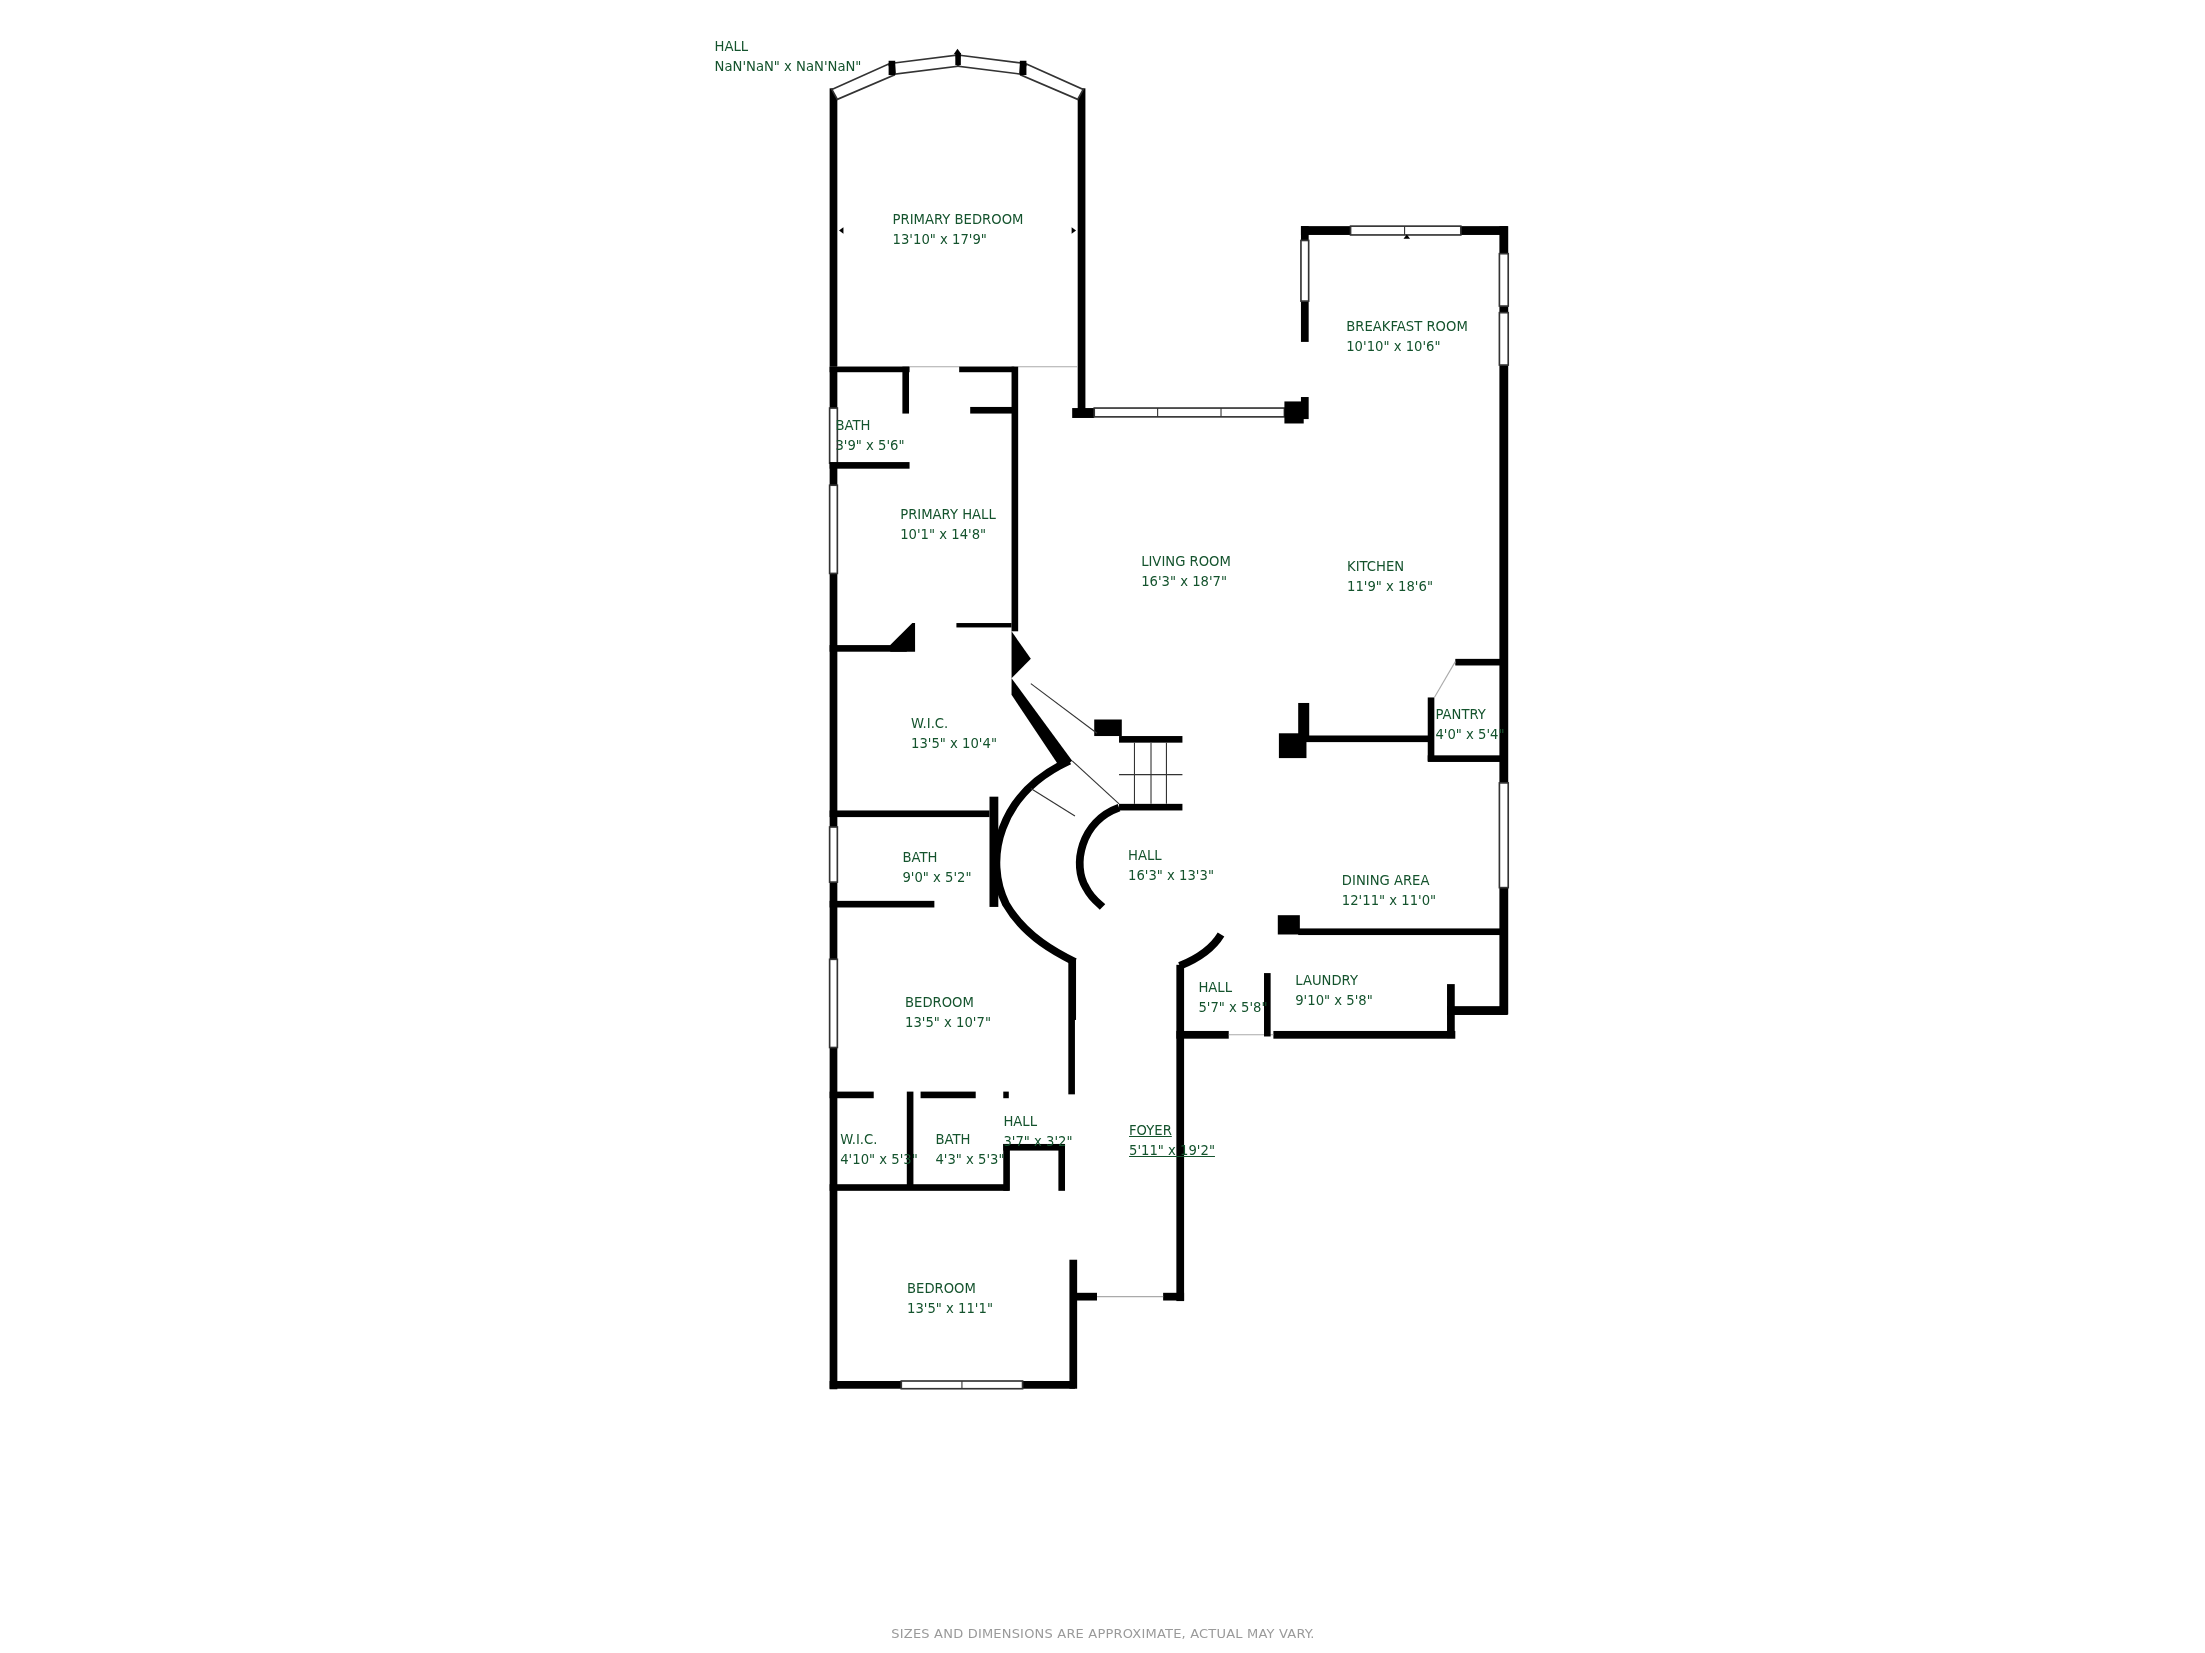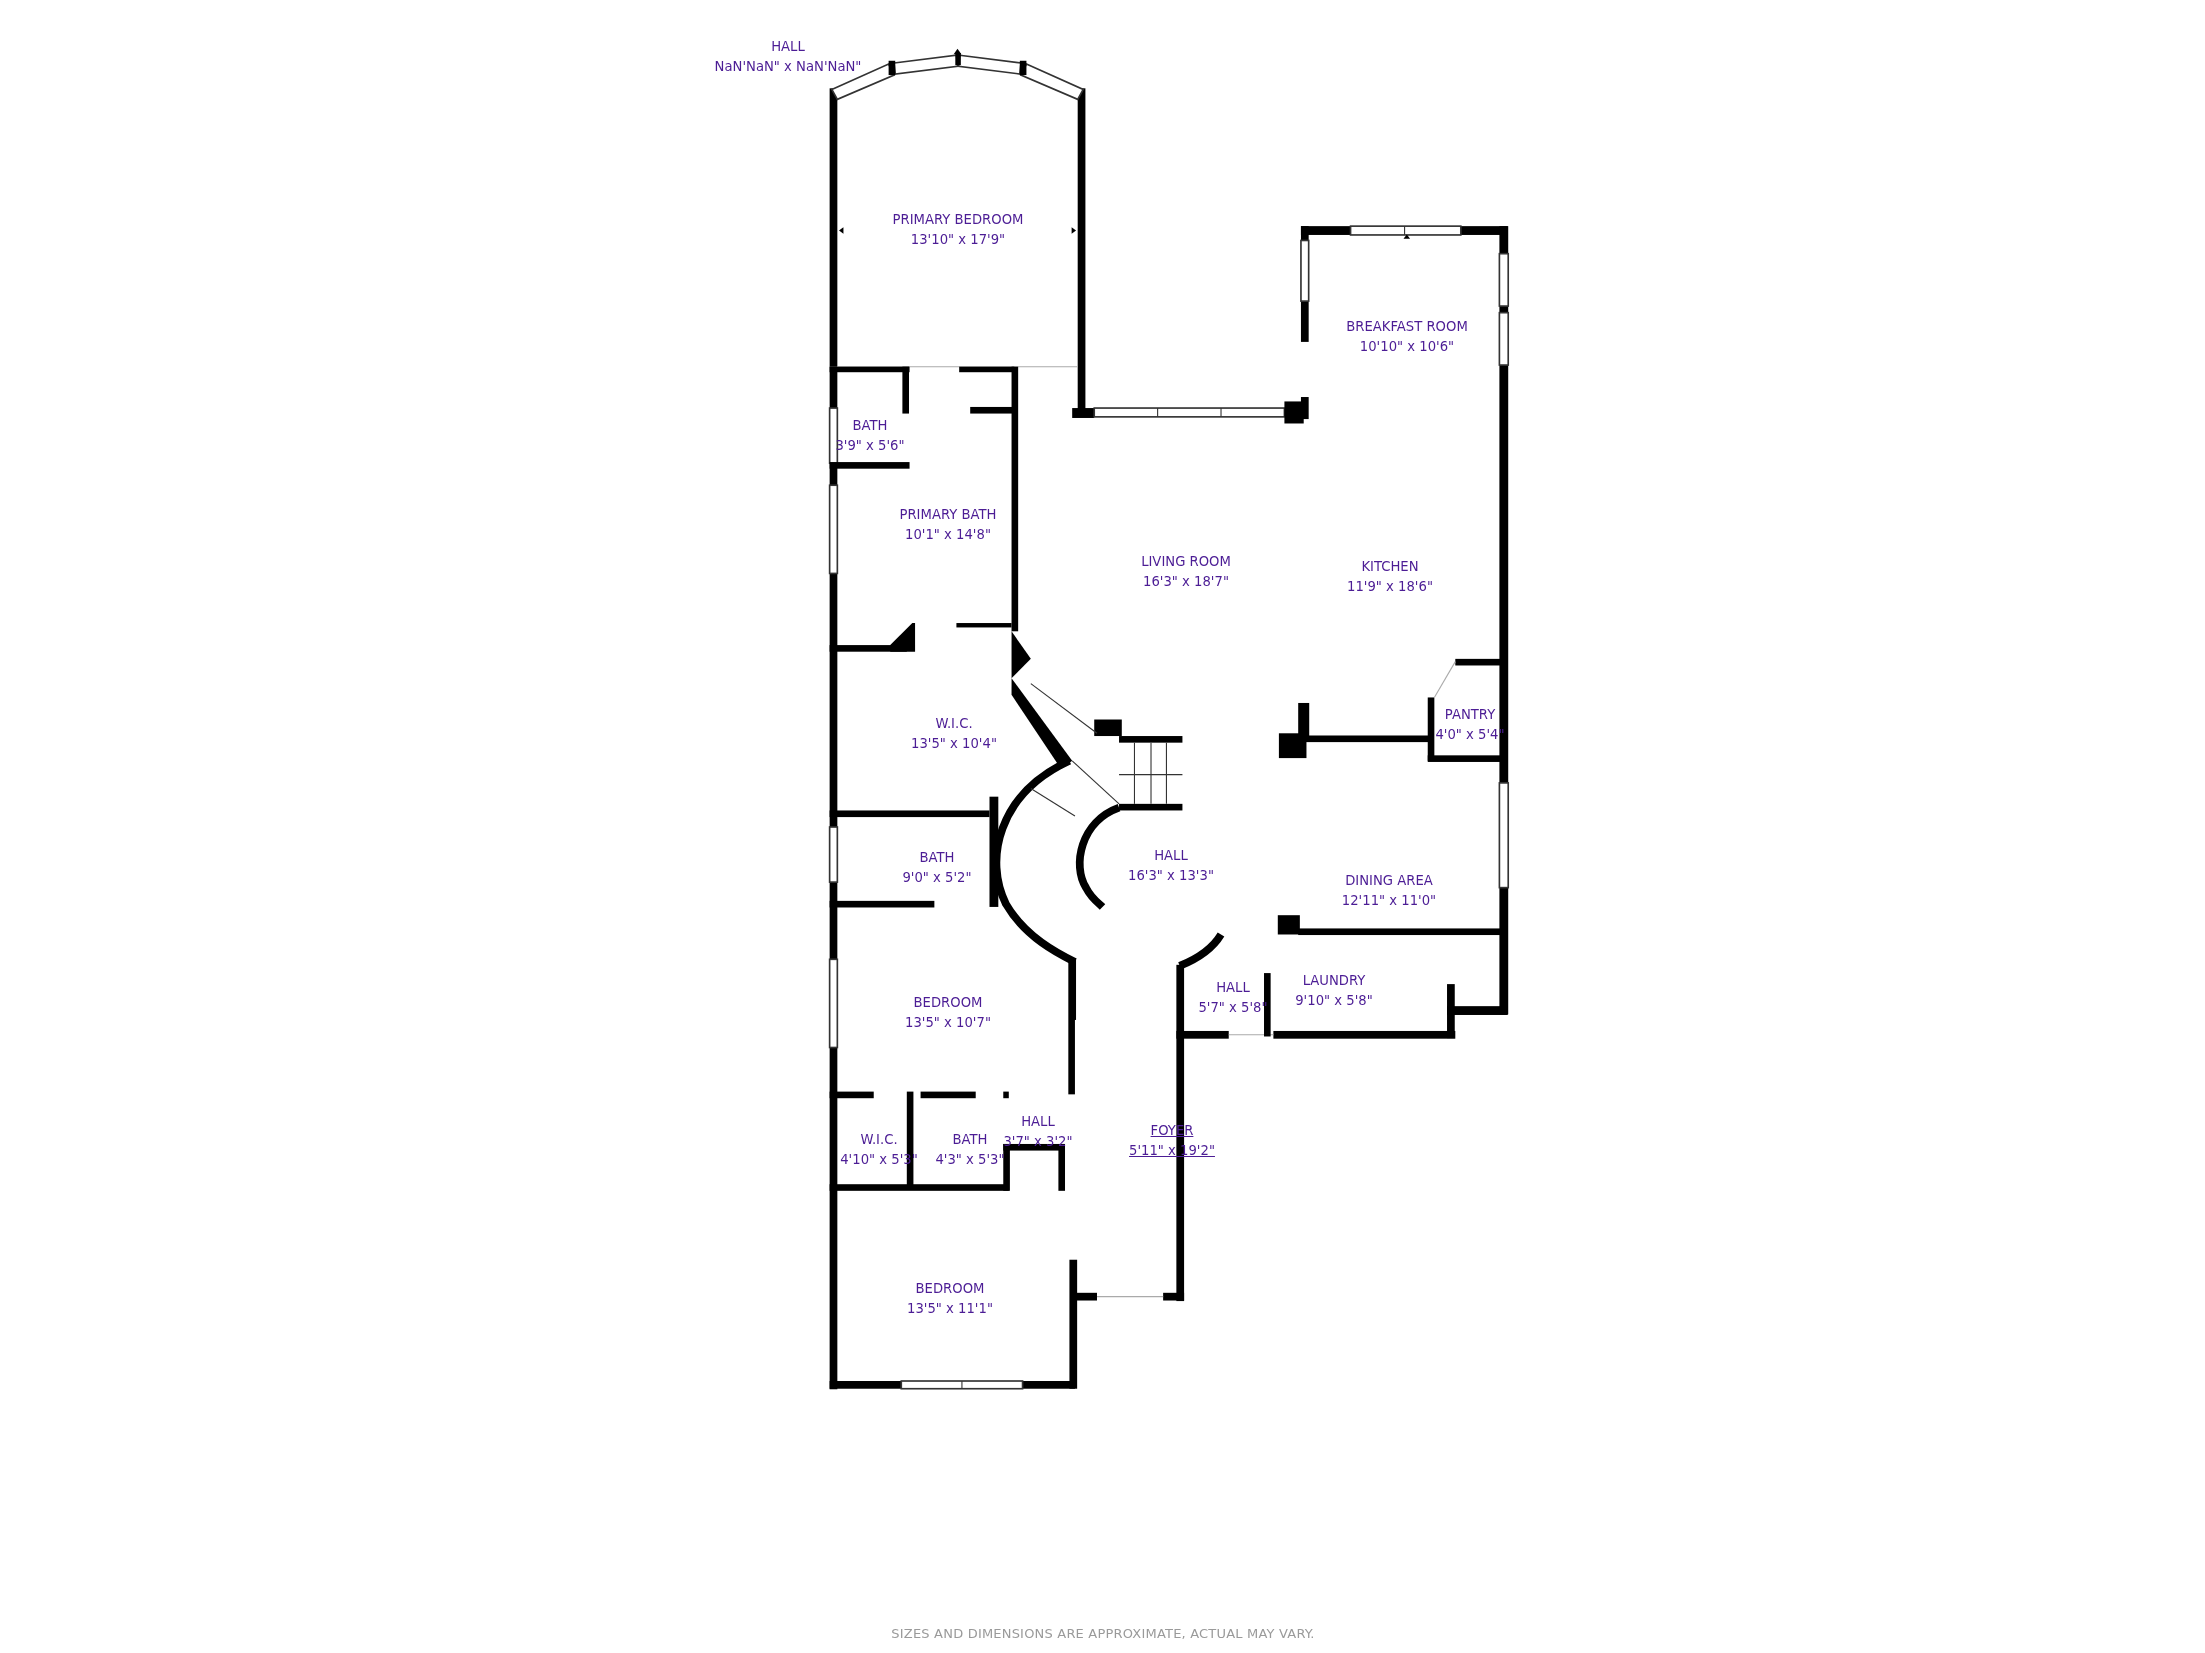--- a/index.html
+++ b/index.html
@@ -3,21 +3,21 @@
 <meta charset="utf-8">
 <style>
   html, body { margin: 0; padding: 0; background: #ffffff; }
   body { width: 2205px; height: 1654px; position: relative; overflow: hidden; font-family: "DejaVu Sans", sans-serif; }
   #plan { position: absolute; left: 0; top: 0; width: 2205px; height: 1654px; }
   .wall { fill: #000; }
   .wstroke { stroke: #000; fill: none; }
   .win { fill: #fff; stroke: #333; stroke-width: 3; }
   .winline { stroke: #333; stroke-width: 2; }
   .door { stroke: #aaa; stroke-width: 2; fill: none; }
-  .room-label { position: absolute; transform: translate(-50%, -50%); text-align: center; color: #4c1d95; font-size: 13.2px; line-height: 20px; white-space: nowrap; font-family: "DejaVu Sans", sans-serif; }
+  .room-label { position: absolute; transform: translate(-50%, -50%); color: #14532d; font-size: 13.2px; line-height: 20px; white-space: nowrap; font-family: "DejaVu Sans", sans-serif; }
   .room-label .name { display: block; }
   .room-label .dim { display: block; }
   .disclaimer { position: absolute; left: 1103px; top: 1626px; transform: translateX(-50%); color: #9a9a9a; font-size: 13px; letter-spacing: 0.2px; white-space: nowrap; }
   .mark { fill: #000; }
 </style>
 </head>
 <body>
 
 <svg id="plan" viewBox="0 0 4000 3000" xmlns="http://www.w3.org/2000/svg">
 
@@ -156,21 +156,21 @@
     </div>
     <div class="room-label" style="left: 958px; top: 230px;">
       <span class="name">PRIMARY BEDROOM</span>
       <span class="dim">13'10" x 17'9"</span>
     </div>
     <div class="room-label" style="left: 870px; top: 436px;">
       <span class="name">BATH</span>
       <span class="dim">3'9" x 5'6"</span>
     </div>
     <div class="room-label" style="left: 948px; top: 525px;">
-      <span class="name">PRIMARY BATH</span>
+      <span class="name">PRIMARY HALL</span>
       <span class="dim">10'1" x 14'8"</span>
     </div>
     <div class="room-label" style="left: 1407px; top: 337px;">
       <span class="name">BREAKFAST ROOM</span>
       <span class="dim">10'10" x 10'6"</span>
     </div>
     <div class="room-label" style="left: 1161px; top: 572px; margin-left: 25px;">
       <span class="name">LIVING ROOM</span>
       <span class="dim">16'3" x 18'7"</span>
     </div>

